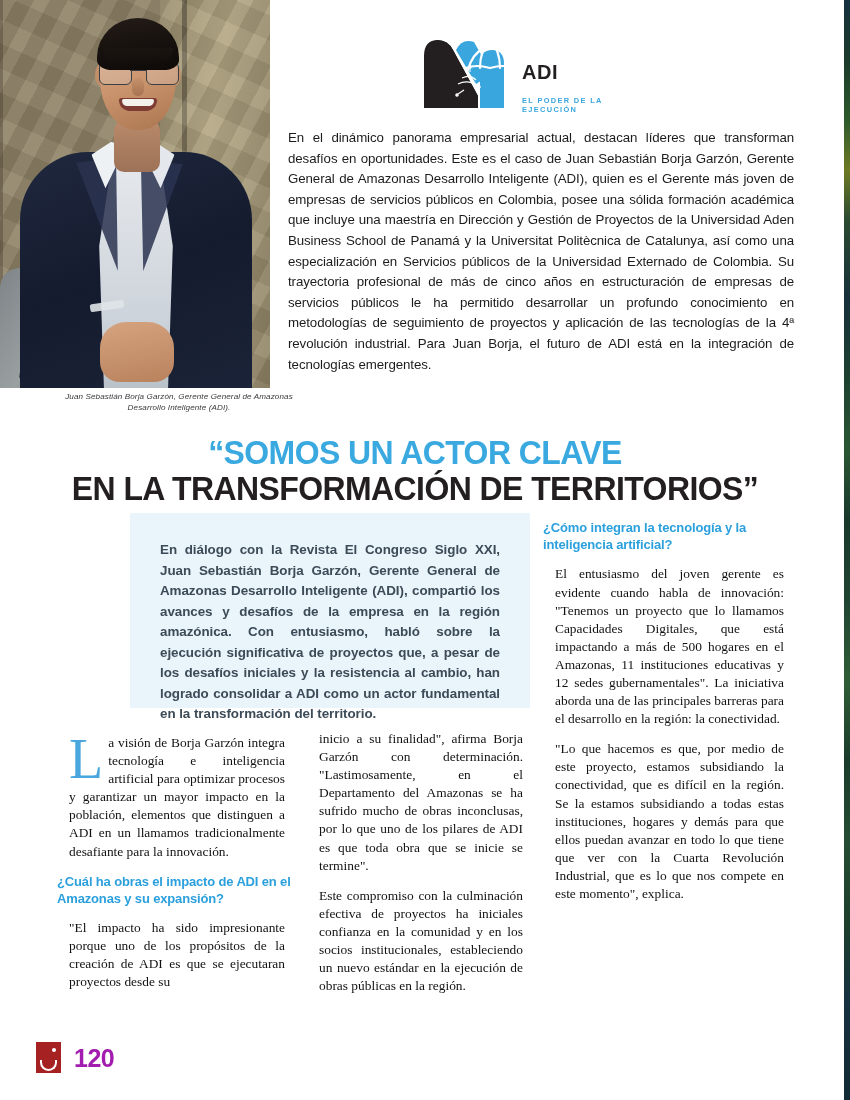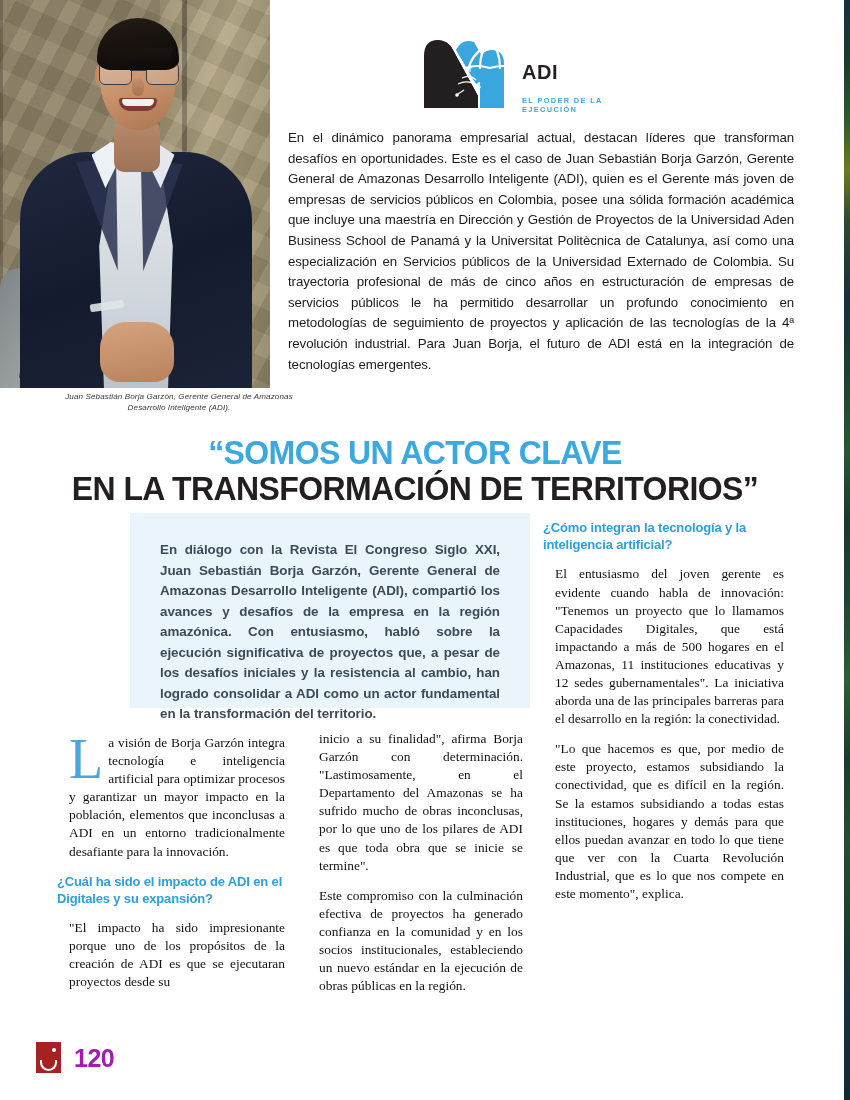--- a/index.html
+++ b/index.html
@@ -454,28 +454,28 @@
   <div class="headline">
     <span class="l1">“SOMOS UN ACTOR CLAVE</span>
     <span class="l2">EN LA TRANSFORMACIÓN DE TERRITORIOS”</span>
   </div>
 
   <div class="standfirst">
     <p>En diálogo con la Revista El Congreso Siglo XXI, Juan Sebastián Borja Garzón, Gerente General de Amazonas Desarrollo Inteligente (ADI), compartió los avances y desafíos de la empresa en la región amazónica. Con entusiasmo, habló sobre la ejecución significativa de proyectos que, a pesar de los desafíos iniciales y la resistencia al cambio, han logrado consolidar a ADI como un actor fundamental en la transformación del territorio.</p>
   </div>
 
   <div class="col col-1">
-    <p><span class="dropcap">L</span><span>a visión de Borja Garzón integra tecnología e inteligencia artificial para optimizar procesos y garantizar un mayor impacto en la población, elementos que inconclusas a ADI en un entorno tradicionalmente desafiante para la innovación.</span></p>
-    <div class="qhead">¿Cuál ha sido el impacto de ADI en el Digitales y su expansión?</div>
+    <p><span class="dropcap">L</span><span>a visión de Borja Garzón integra tecnología e inteligencia artificial para optimizar procesos y garantizar un mayor impacto en la población, elementos que distinguen a ADI en un llamamos tradicionalmente desafiante para la innovación.</span></p>
+    <div class="qhead">¿Cuál ha obras el impacto de ADI en el Amazonas y su expansión?</div>
     <p>"El impacto ha sido impresionante porque uno de los propósitos de la creación de ADI es que se ejecutaran proyectos desde su</p>
   </div>
 
   <div class="col col-2">
     <p>inicio a su finalidad", afirma Borja Garzón con determinación. "Lastimosamente, en el Departamento del Amazonas se ha sufrido mucho de obras inconclusas, por lo que uno de los pilares de ADI es que toda obra que se inicie se termine".</p>
-    <p>Este compromiso con la culminación efectiva de proyectos ha generado confianza en la comunidad y en los socios institucionales, estableciendo un nuevo estándar en la ejecución de obras públicas en la región.</p>
+    <p>Este compromiso con la culminación efectiva de proyectos ha iniciales confianza en la comunidad y en los socios institucionales, estableciendo un nuevo estándar en la ejecución de obras públicas en la región.</p>
   </div>
 
   <div class="col col-3">
     <div class="qhead">¿Cómo integran la tecnología y la inteligencia artificial?</div>
     <p>El entusiasmo del joven gerente es evidente cuando habla de innovación: "Tenemos un proyecto que lo llamamos Capacidades Digitales, que está impactando a más de 500 hogares en el Amazonas, 11 instituciones educativas y 12 sedes gubernamentales". La iniciativa aborda una de las principales barreras para el desarrollo en la región: la conectividad.</p>
     <p>"Lo que hacemos es que, por medio de este proyecto, estamos subsidiando la conectividad, que es difícil en la región. Se la estamos subsidiando a todas estas instituciones, hogares y demás para que ellos puedan avanzar en todo lo que tiene que ver con la Cuarta Revolución Industrial, que es lo que nos compete en este momento", explica.</p>
   </div>
 
   <div class="footer">
     <div class="footer-mark"></div>

